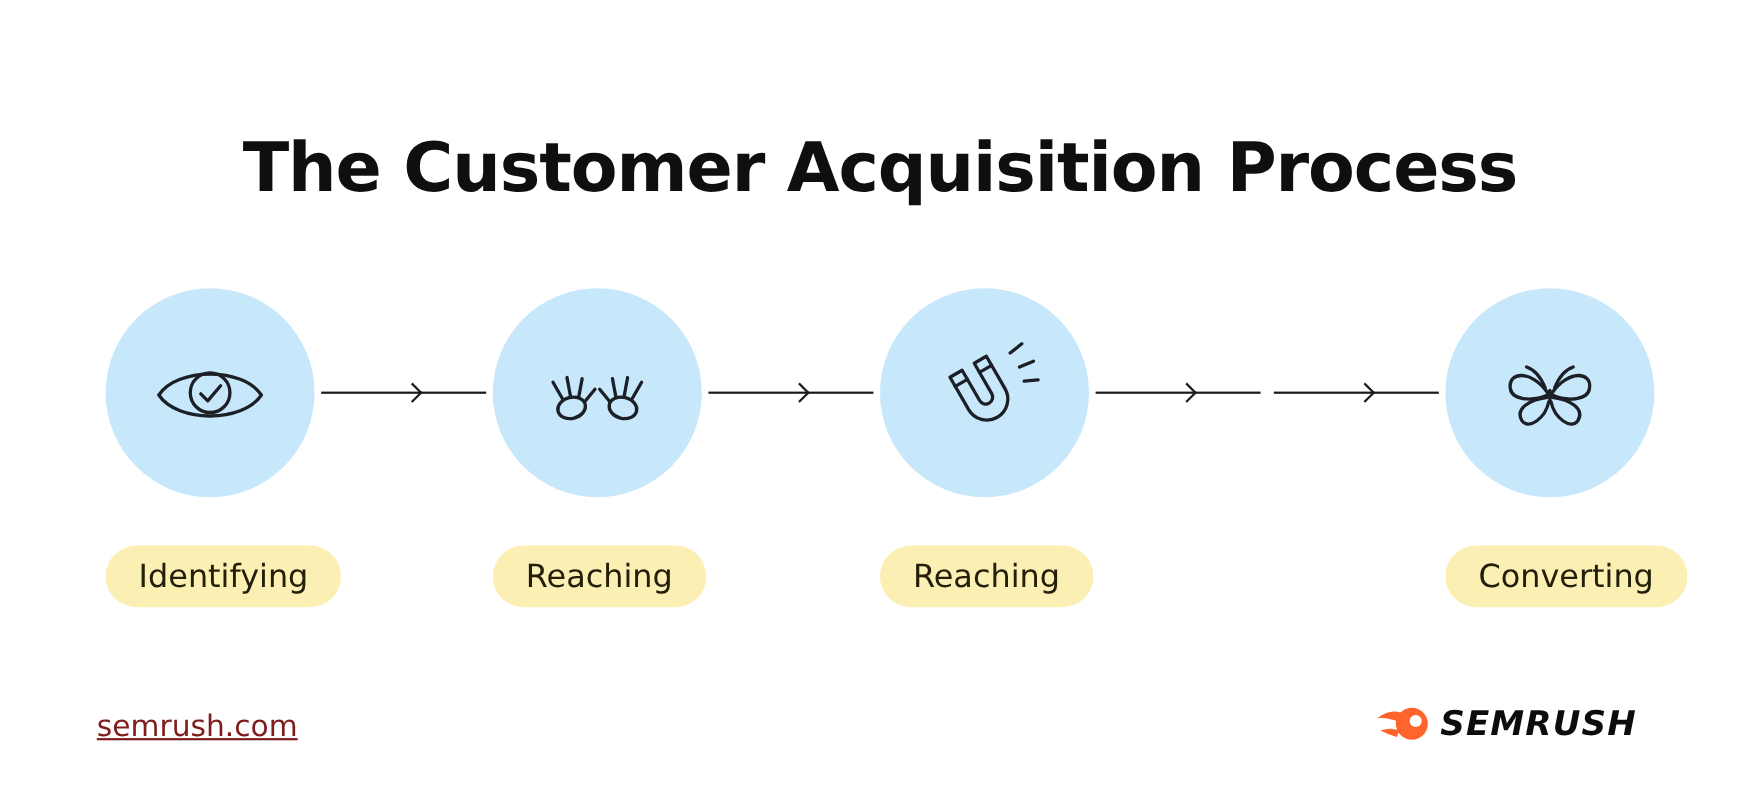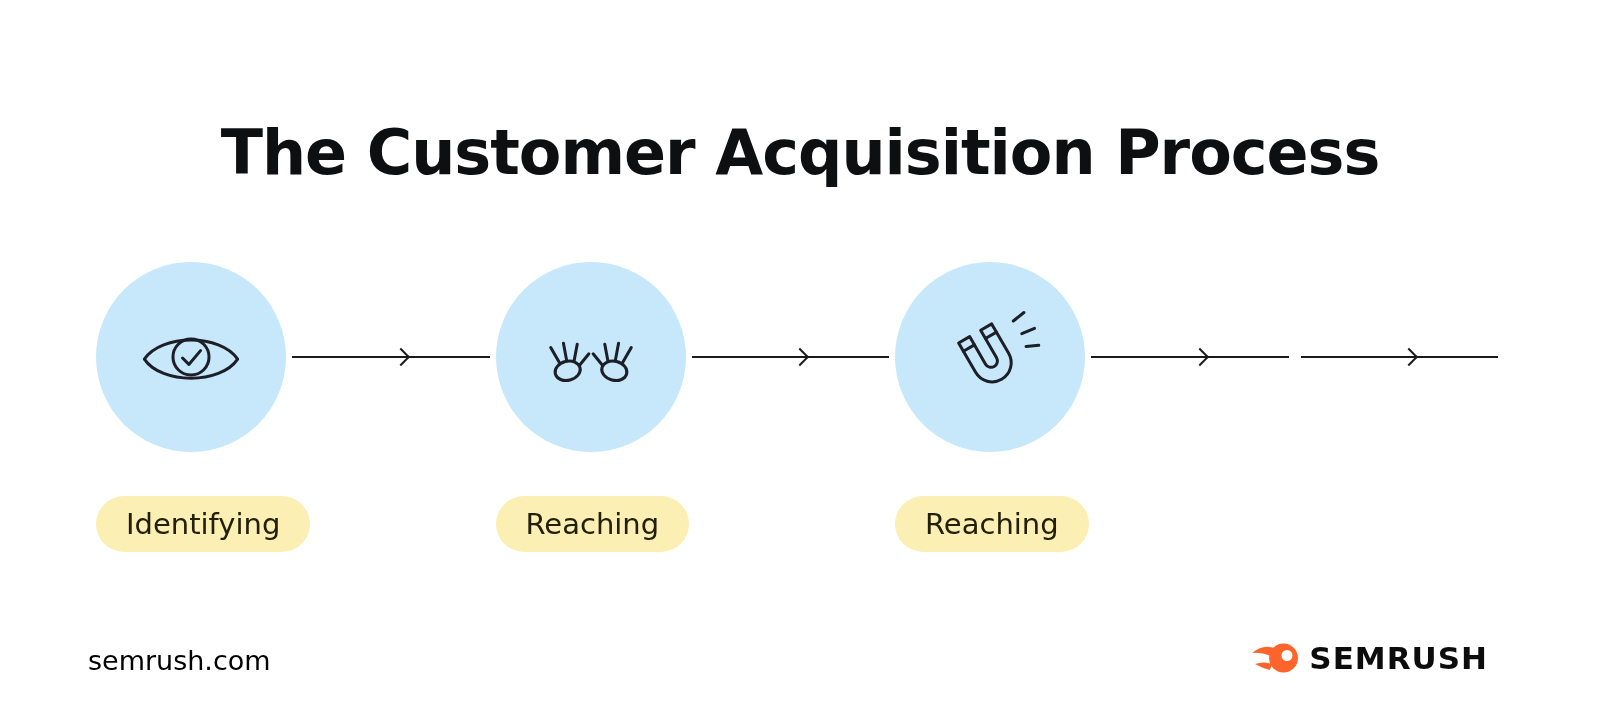--- a/index.html
+++ b/index.html
@@ -52,25 +52,25 @@
   }
   .conn-chevron{
     position:absolute;left:55%;top:50%;
     width:11px;height:11px;
     border-top:2.5px solid #1b1b1b;
     border-right:2.5px solid #1b1b1b;
     transform:translate(-50%,-50%) rotate(45deg);
   }
   .footer-site{
     position:absolute;left:88px;top:645px;
-    font-size:27px;color:#000000;
+    font-size:27px;color:#7f1d1d;text-decoration:underline;
   }
   .brand{
     position:absolute;right:112px;top:640px;
-    display:flex;align-items:center;gap:10px;
+    display:flex;align-items:center;gap:10px;font-style:italic;
   }
   .brand-word{
     font-size:31px;font-weight:800;letter-spacing:1px;
     color:#0c0c0c;
     font-family:"DejaVu Sans","Liberation Sans",sans-serif;
   }
 </style>
 </head>
 <body>
 
@@ -143,20 +143,34 @@
       </div>
     </div>
 
 
     <div class="connector">
       <div class="conn-line">
         <div class="conn-chevron"></div>
       </div>
     </div>
 
+    <div class="step">
+      <div class="circle">
+        <svg class="icon-svg" viewBox="0 0 100 100" fill="none" stroke="#1c1f26" stroke-width="3" stroke-linecap="round" stroke-linejoin="round">
+          <path d="M46 46 C42 36 36 30 30 28"></path>
+          <path d="M54 46 C58 36 64 30 70 28"></path>
+          <path d="M48 50 C34 30 14 32 16 46 C17 56 34 58 48 52"></path>
+          <path d="M48 54 C32 56 20 64 26 74 C32 82 46 72 49 58"></path>
+          <path d="M52 50 C66 30 86 32 84 46 C83 56 66 58 52 52"></path>
+          <path d="M52 54 C68 56 80 64 74 74 C68 82 54 72 51 58"></path>
+          <path d="M50 48 L50 58"></path>
+        </svg>
+      </div>
+      <div class="pill">Converting</div>
+    </div>
 
   </div>
 
   <div class="footer-site">semrush.com</div>
 
   <div class="brand">
     <svg width="48" height="36" viewBox="0 0 48 34">
       <path d="M1 12 Q12 3 23 7 L20 15 Q10 11 1 12 Z" fill="#FF642D"></path>
       <path d="M4 23 Q13 20 21 23 L19 29 Q11 27 4 23 Z" fill="#FF642D"></path>
       <circle cx="32.5" cy="17" r="14.5" fill="#FF642D"></circle>

